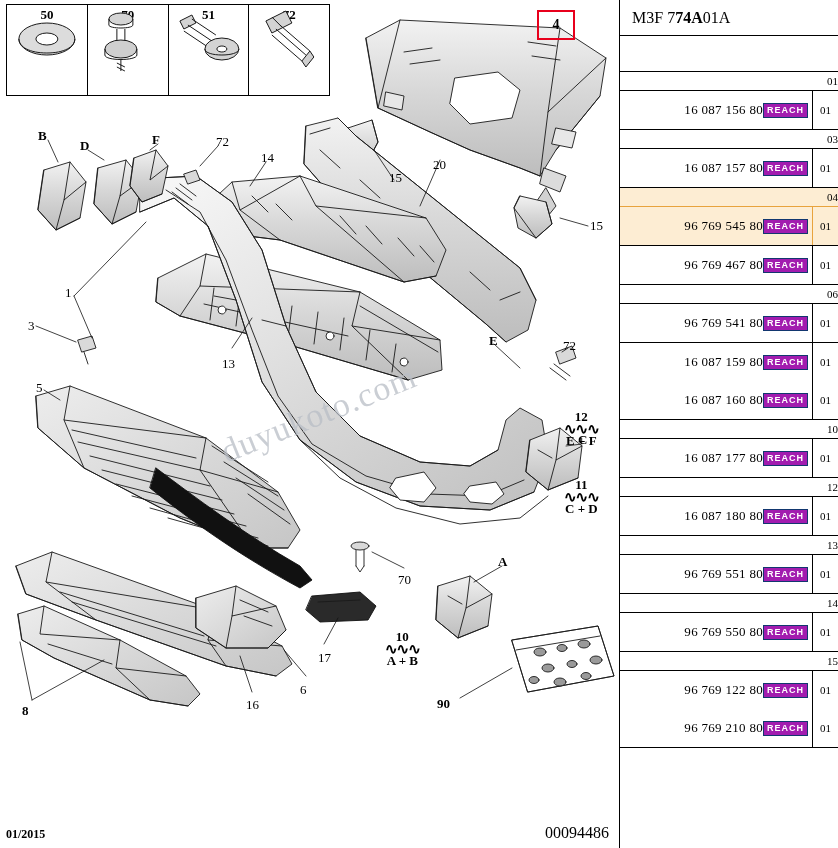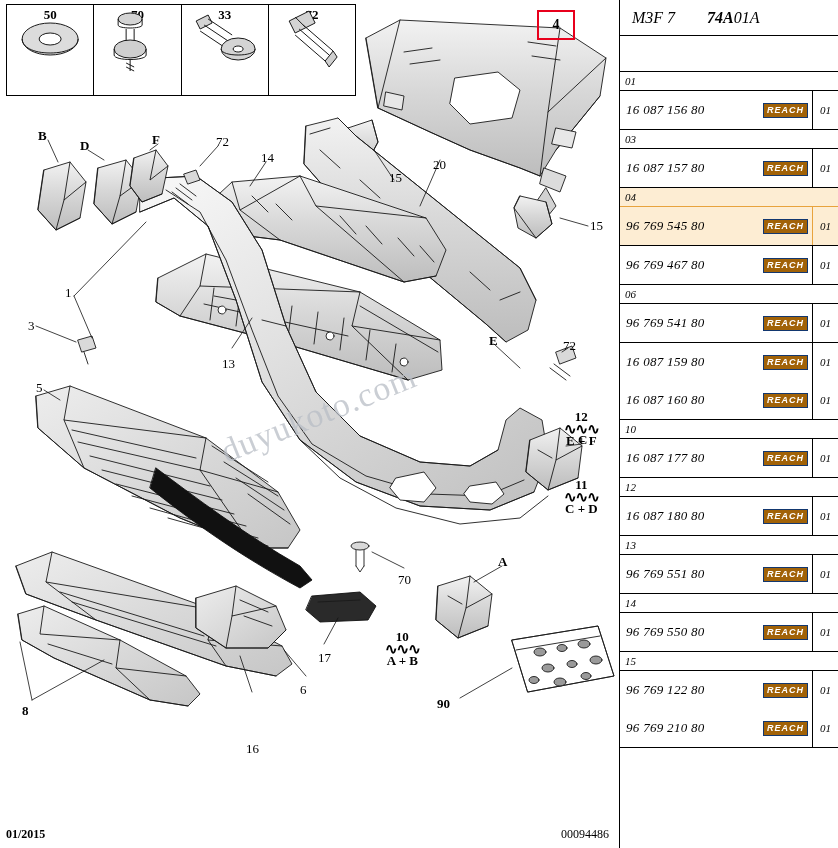--- a/index.html
+++ b/index.html
@@ -37,21 +37,21 @@
     font-size: 13px;
     color: #000;
     white-space: nowrap;
   }
   .lbl.b { font-weight: bold; }
 
   
   #fastener-box {
     position: absolute;
     left: 6px; top: 4px;
-    width: 350px; height: 92px;
+    width: 324px; height: 92px;
     border: 1px solid #000;
     box-sizing: border-box;
     display: flex;
   }
   .fast-cell {
     flex: 1 1 0;
     border-right: 1px solid #000;
     position: relative;
     box-sizing: border-box;
   }
@@ -74,21 +74,21 @@
     position: absolute;
     left: 6px; bottom: 6px;
     font-family: "Liberation Serif", serif;
     font-size: 12px;
     font-weight: bold;
   }
   .ref-label {
     position: absolute;
     right: 10px; bottom: 6px;
     font-family: "Liberation Serif", serif;
-    font-size: 12px;
+    font-size: 16px;
     text-align: center;
   }
 
   
   #callout-4 {
     position: absolute;
     left: 537px; top: 10px;
     width: 38px; height: 30px;
     border: 2px solid #e8001c;
     box-sizing: border-box;
@@ -133,42 +133,42 @@
     letter-spacing: -1px;
   }
   .brace-grp .sub { display: block; }
 
   
   #table-panel {
     position: absolute;
     left: 620px; top: 0;
     width: 218px; height: 848px;
     box-sizing: border-box;
-    font-style: italic;
   }
   #table-header {
     height: 36px;
     border-bottom: 1px solid #000;
     display: flex;
     align-items: center;
     padding-left: 12px;
     font-family: "Liberation Serif", serif;
     font-size: 16px;
     box-sizing: border-box;
   }
   #table-header .t1 { }
-  #table-header .t2 { font-weight: bold; margin-left: 32px; }
+  #table-header .t2 { font-weight: bold; }
   #gap-row {
     height: 36px;
     border-bottom: 1px solid #000;
     box-sizing: border-box;
   }
   .grp {
     border-bottom: 1px solid #000;
     box-sizing: border-box;
+    text-align: right;
   }
   .grp.hl { background: #fdedd3; }
   .grp-num {
     height: 19px;
     border-bottom: 1px solid #000;
     font-family: "Liberation Serif", serif;
     font-size: 11px;
     padding-left: 5px;
     line-height: 19px;
     box-sizing: border-box;
@@ -184,21 +184,21 @@
   .pn {
     flex: 1 1 auto;
     font-family: "Liberation Serif", serif;
     font-size: 13px;
     padding-left: 6px;
     letter-spacing: .3px;
   }
   .reach {
     flex: 0 0 auto;
     margin-right: 4px;
-    background: #a16207;
+    background: #a21caf;
     color: #fff;
     font-family: "Liberation Sans", sans-serif;
     font-size: 9px;
     font-weight: bold;
     letter-spacing: 1px;
     padding: 2px 3px;
     border: 1px solid #12376f;
     line-height: 1;
   }
   .qty {
@@ -520,21 +520,21 @@
             <path d="M18 14 L18 20 C18 24 42 24 42 20 L42 14"></path>
             <path d="M26 24 L26 40 L34 40 L34 24"></path>
             <ellipse cx="30" cy="44" rx="16" ry="9" fill="#cfcfcf"></ellipse>
             <path d="M14 44 L14 50 C14 56 46 56 46 50 L46 44"></path>
             <path d="M30 54 L30 66"></path>
             <path d="M26 58 L34 62 M26 62 L34 66"></path>
           </g>
         </svg>
       </div>
       <div class="fast-cell">
-        <span class="fast-num">33</span>
+        <span class="fast-num">51</span>
         <svg class="fast-art" viewBox="0 0 74 70">
           <g stroke="#1a1a1a" fill="none" stroke-width="1">
             <path d="M8 16 L20 10 L24 18 L12 24 Z" fill="#d4d4d4"></path>
             <path d="M20 14 L44 30"></path>
             <path d="M16 20 L40 36"></path>
             <path d="M12 26 L36 42"></path>
             <ellipse cx="50" cy="44" rx="17" ry="11" fill="#d4d4d4"></ellipse>
             <path d="M33 44 C33 52 67 52 67 44"></path>
             <ellipse cx="50" cy="44" rx="5" ry="3" fill="#fff"></ellipse>
           </g>
@@ -573,21 +573,21 @@
     <div class="lbl" style="left:28px;  top:318px;">3</div>
     <div class="lbl" style="left:222px; top:356px;">13</div>
     <div class="lbl b" style="left:489px; top:333px;">E</div>
     <div class="lbl" style="left:563px; top:338px;">72</div>
     <div class="lbl" style="left:36px;  top:380px;">5</div>
     <div class="lbl b" style="left:578px; top:432px;">C</div>
     <div class="lbl b" style="left:498px; top:554px;">A</div>
     <div class="lbl" style="left:398px; top:572px;">70</div>
     <div class="lbl" style="left:318px; top:650px;">17</div>
     <div class="lbl" style="left:300px; top:682px;">6</div>
-    <div class="lbl" style="left:246px; top:697px;margin-top:44px;">16</div>
+    <div class="lbl" style="left:246px; top:697px;">16</div>
     <div class="lbl b" style="left:22px;  top:703px;">8</div>
     <div class="lbl b" style="left:437px; top:696px;">90</div>
 
     <div class="brace-grp" style="left:564px; top:410px;">
       <span class="num">12</span>
       <span class="brace">∿∿∿</span>
       <span class="sub">E + F</span>
     </div>
     <div class="brace-grp" style="left:564px; top:478px;">
       <span class="num">11</span>

